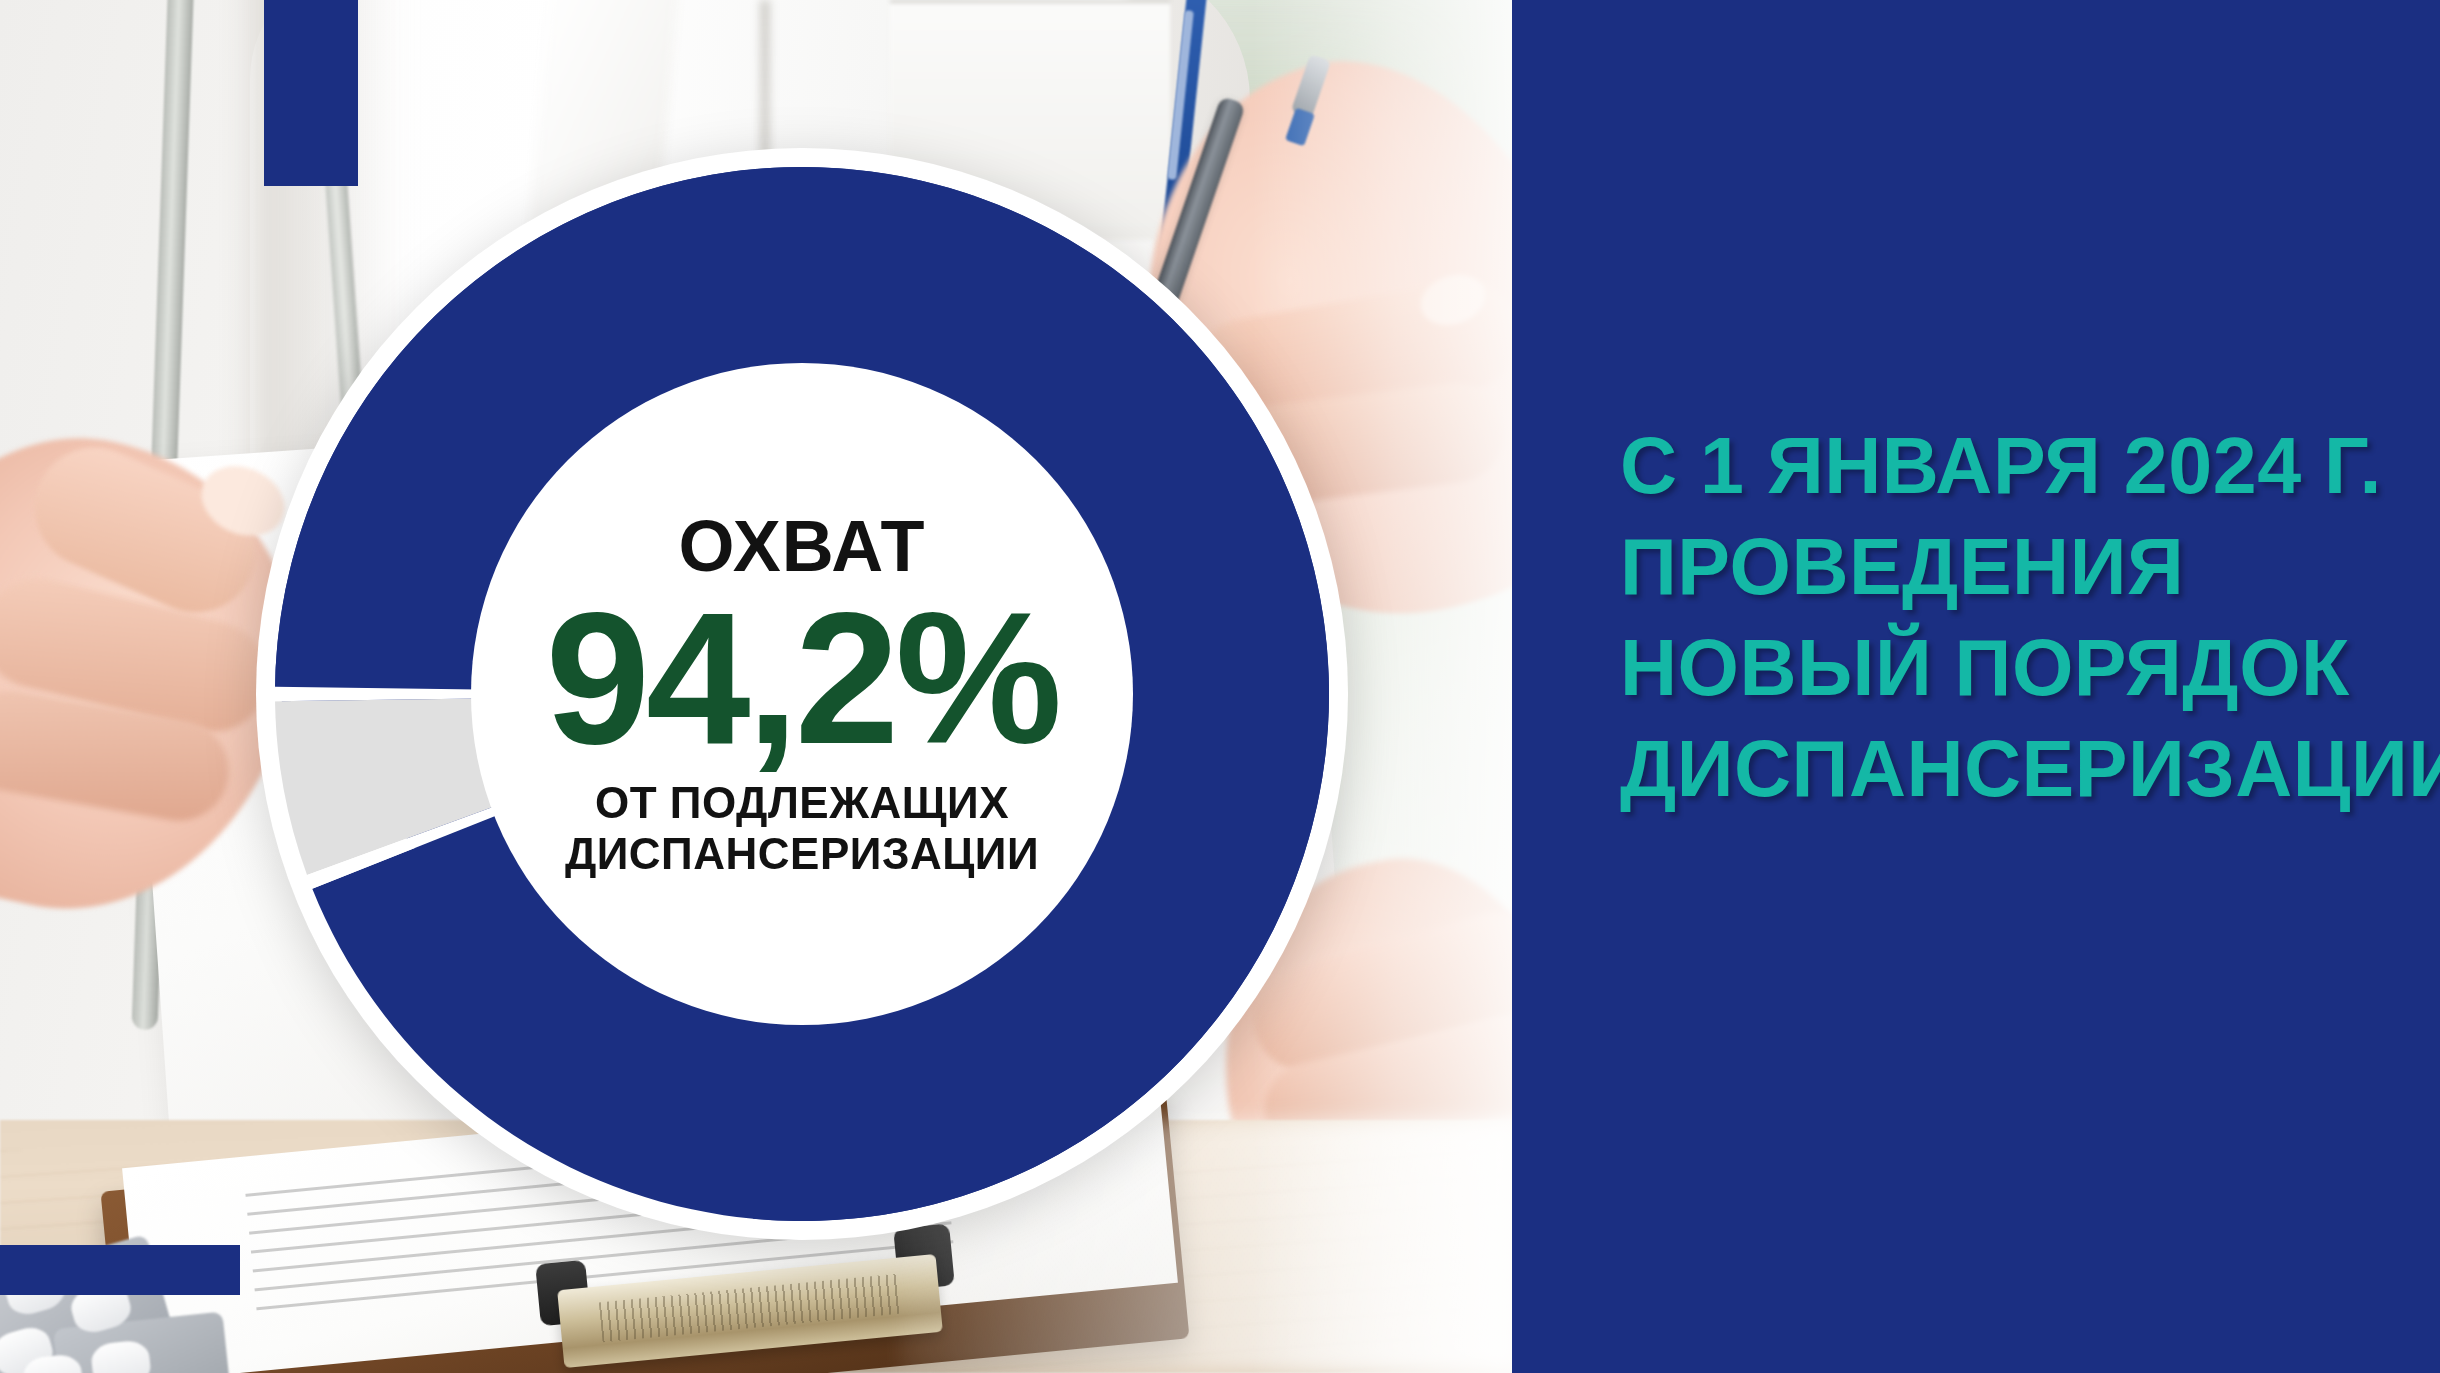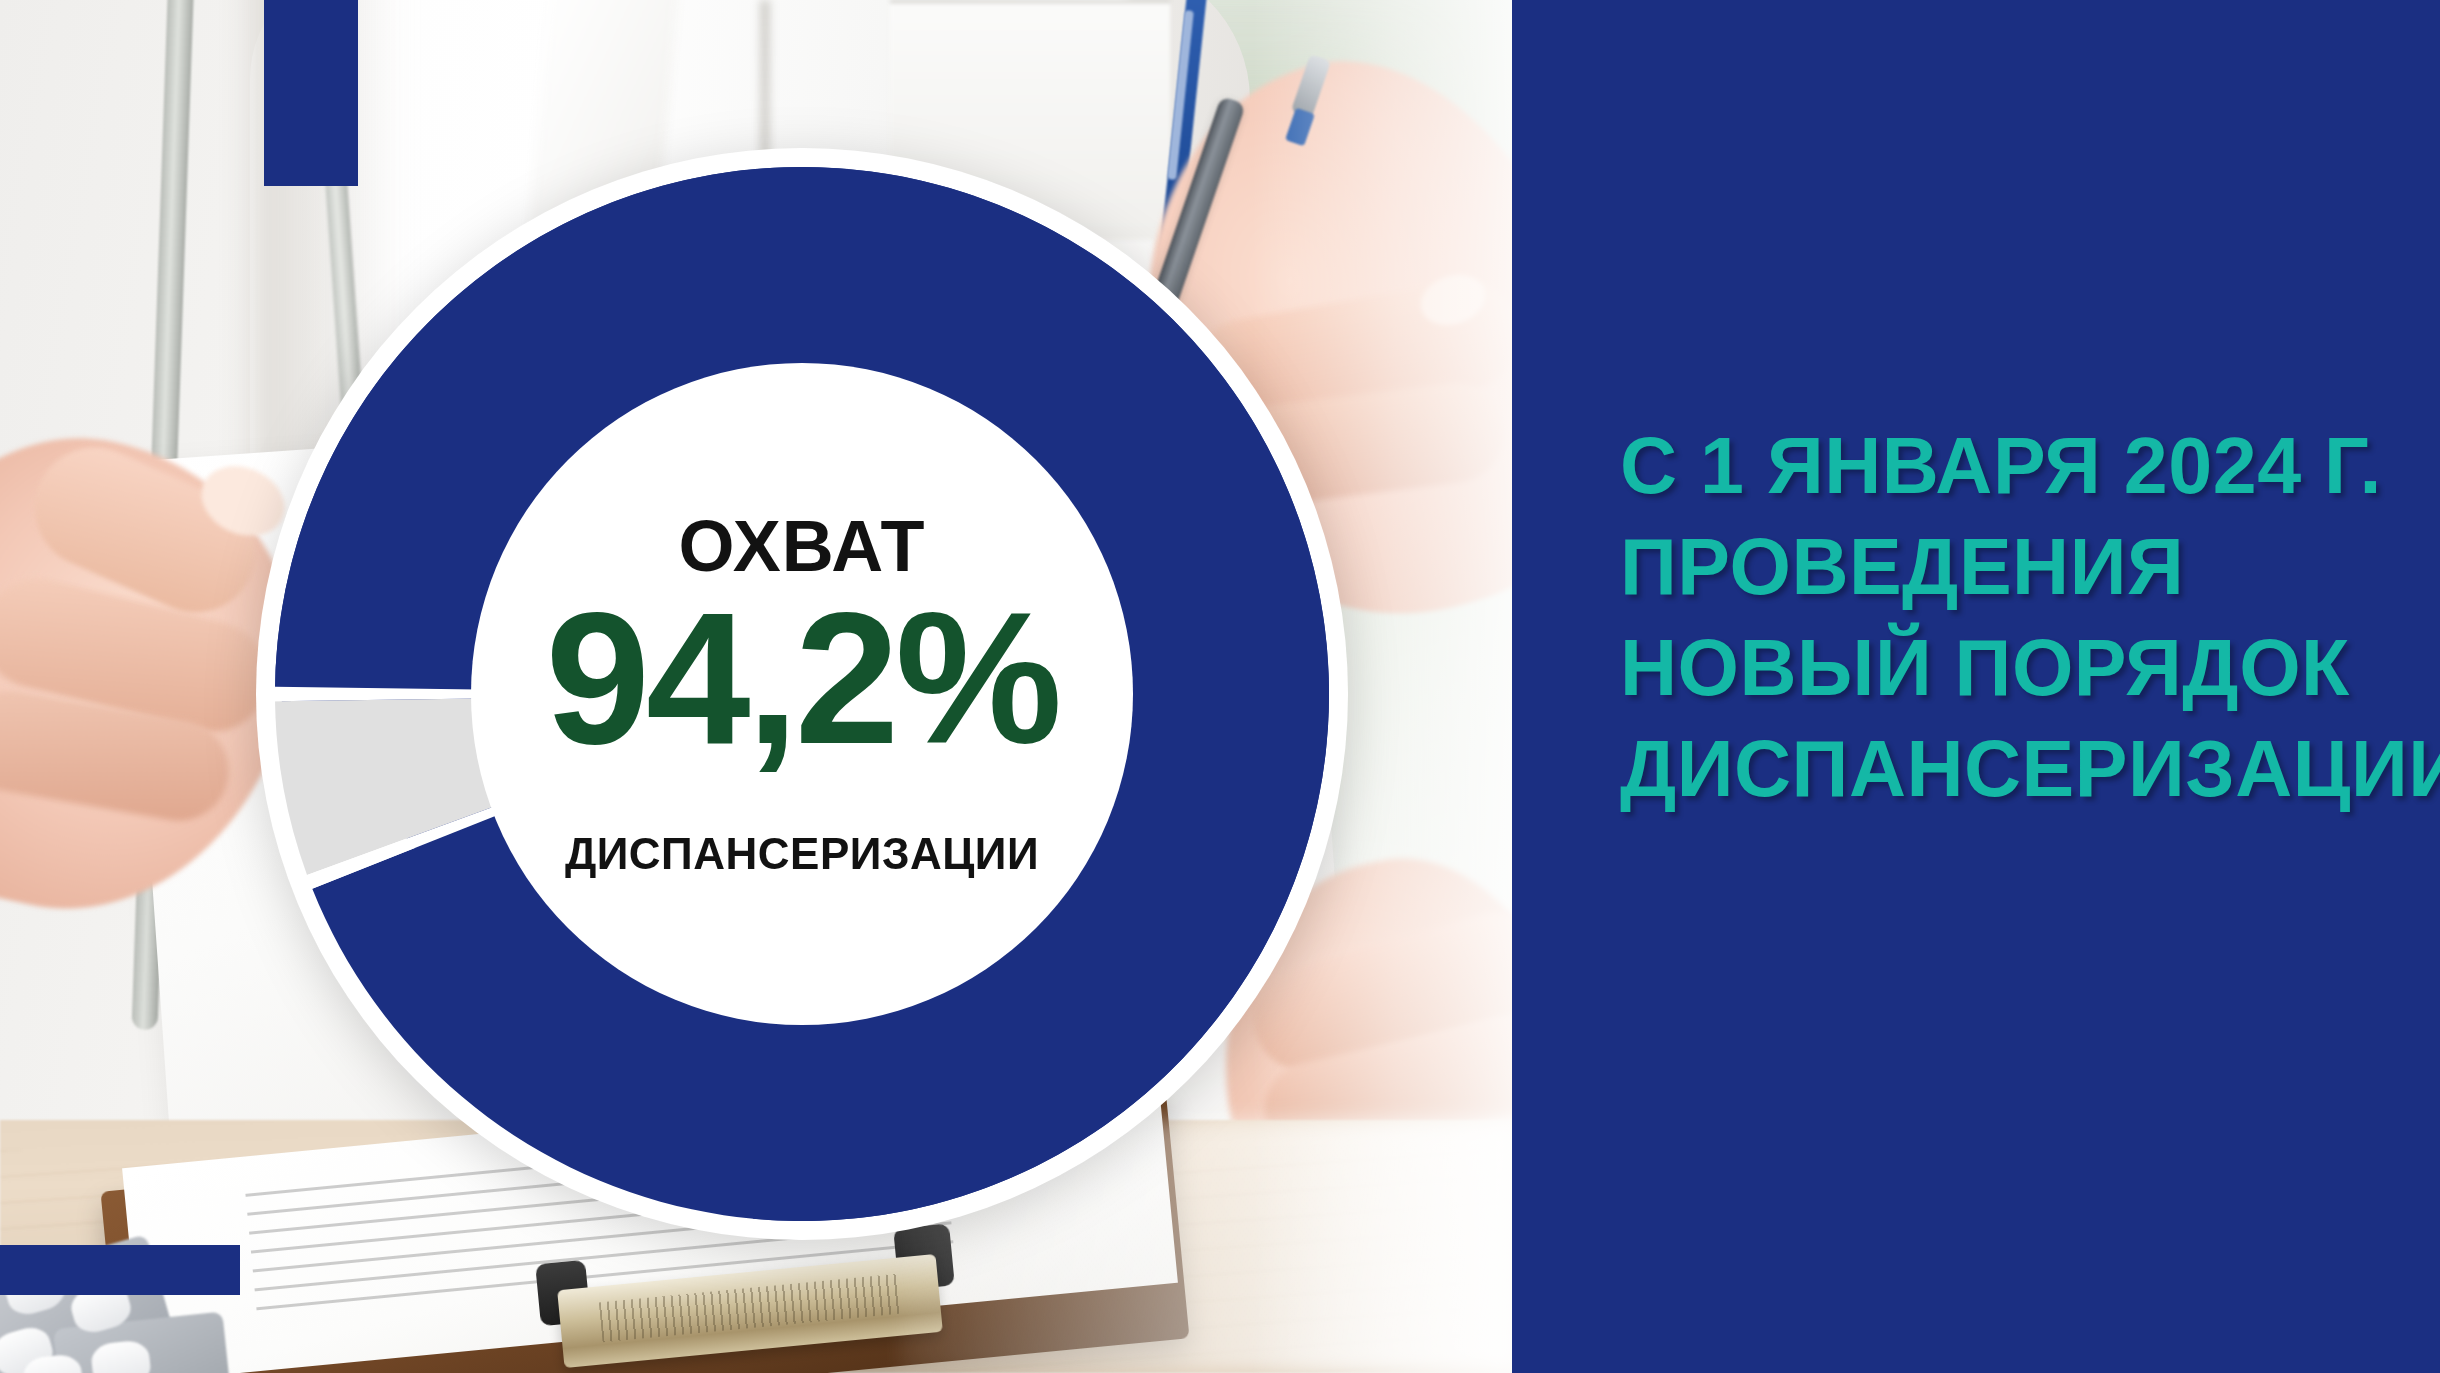--- a/index.html
+++ b/index.html
@@ -264,21 +264,21 @@
       <path id="gap1" fill="#ffffff" d="M 549 549 L 22.05 556.36 A 527 527 0 0 1 22.05 541.64 Z"></path>
       <path id="gap2" fill="#ffffff" d="M 549 549 L 59.28 743.69 A 527 527 0 0 1 54.03 729.94 Z"></path>
 
       <circle cx="549" cy="549" r="331" fill="#ffffff"></circle>
     </svg>
 
     <div class="donut-center">
       <div class="lbl-top">ОХВАТ</div>
       <div class="lbl-big">94,2%</div>
       <div class="lbl-sub">
-        <br>
+        <span>ОТ ПОДЛЕЖАЩИХ</span><br>
         <span>ДИСПАНСЕРИЗАЦИИ</span>
       </div>
     </div>
   </div>
 
   <div class="panel">
     <div class="panel-text">
       <span class="ln">С 1 ЯНВАРЯ 2024 Г.</span>
       <span class="ln">ПРОВЕДЕНИЯ</span>
       <span class="ln">НОВЫЙ ПОРЯДОК</span>

